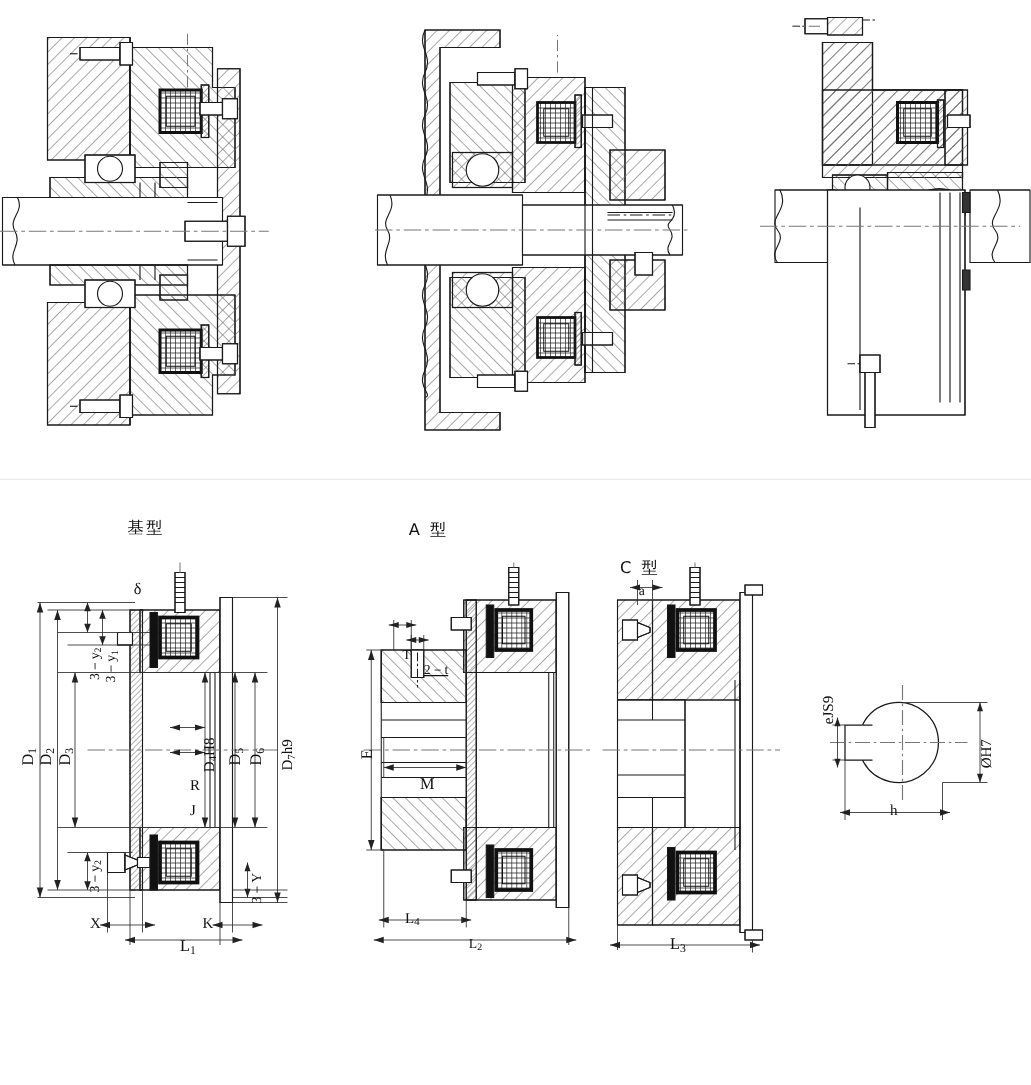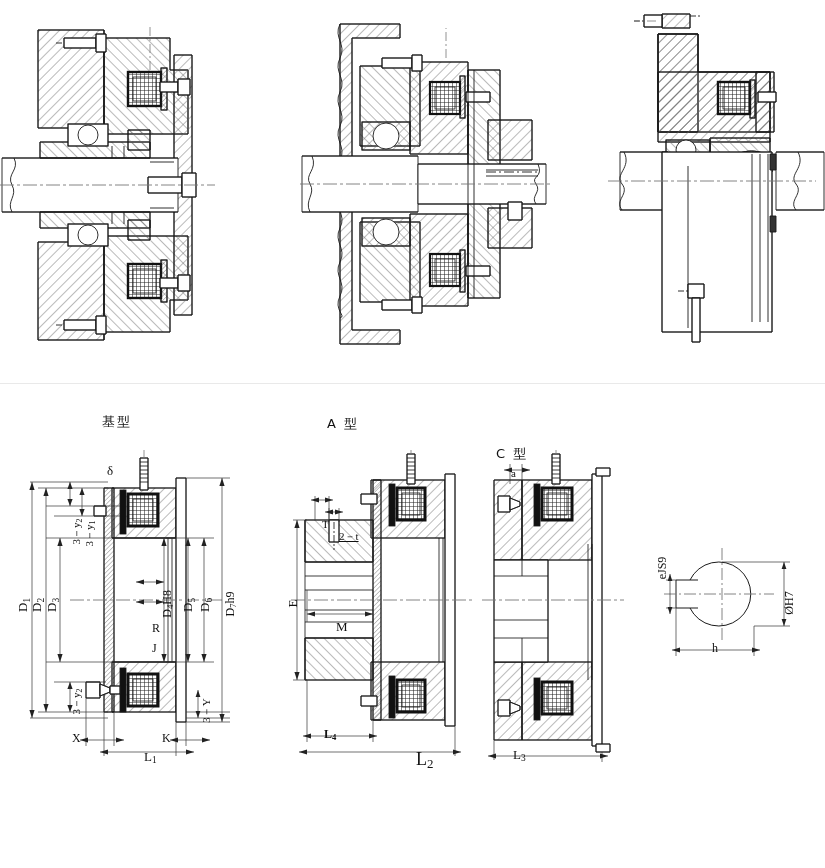--- a/index.html
+++ b/index.html
@@ -508,22 +508,22 @@
         <path d="M14 302 l8 -2.6 v5.2 Z"></path>
           <path d="M176 302 l-8 -2.6 v5.2 Z"></path>
       </g>
     </svg>
   </div>
 
   <div class="lbl" style="left:322px;top:519px;font-size:11px;">T</div>
   <div class="lbl" style="left:339px;top:531px;font-size:11px;text-decoration:underline;">2－t</div>
   <div class="lbl v" style="left:289px;top:597px;font-size:13px;transform:rotate(-90deg);">E</div>
   <div class="lbl" style="left:336px;top:620px;font-size:13px;">M</div>
-  <div class="lbl" style="left:324px;top:728px;font-size:12px;font-weight:bold;"><span>L</span><span class="sub">4</span></div>
-  <div class="lbl" style="left:375px;top:750px;font-size:18px;margin-left:41px;"><span>L</span><span class="sub">2</span></div>
+  <div class="lbl" style="left:324px;top:728px;font-size:12px;"><span>L</span><span class="sub">4</span></div>
+  <div class="lbl" style="left:375px;top:750px;font-size:11px;"><span>L</span><span class="sub">2</span></div>
 
   <div class="view" style="left:480px;top:450px;">
     <svg width="150" height="330" viewBox="0 0 150 330">
       <g stroke="#1a1a1a" fill="none" stroke-width="0.85">
 
         <path d="M14 30 H42 V110 H14 Z" fill="url(#h45)"></path>
           <path d="M14 30 H42 V110 H14 Z"></path>
         <path d="M14 212 H42 V290 H14 Z" fill="url(#h45)"></path>
           <path d="M14 212 H42 V290 H14 Z"></path>
 
@@ -578,21 +578,21 @@
       <g fill="#222">
         <path d="M24 20 l8 -2.4 v4.8 Z"></path>
           <path d="M50 20 l-8 -2.4 v4.8 Z"></path>
         <path d="M8 306 l8 -2.6 v5.2 Z"></path>
           <path d="M128 306 l-8 -2.6 v5.2 Z"></path>
       </g>
     </svg>
   </div>
 
   <div class="lbl" style="left:511px;top:468px;font-size:11px;">a</div>
-  <div class="lbl" style="left:513px;top:748px;font-size:13px;"><span>L</span><span class="sub">3</span></div>
+  <div class="lbl" style="left:536px;top:748px;font-size:13px;"><span>L</span><span class="sub">3</span></div>
 
   <div class="view" style="left:650px;top:540px;">
     <svg width="160" height="130" viewBox="0 0 160 130">
       <g stroke="#1a1a1a" fill="none" stroke-width="1">
 
         <path d="M40 40 H26 V68 H40"></path>
         <path d="M40 40 A32 32 0 1 1 40 68"></path>
         <path d="M40 40 H48 M40 68 H48"></path>
         <circle cx="72" cy="54" r="32" fill="none" stroke="none"></circle>
       </g>

